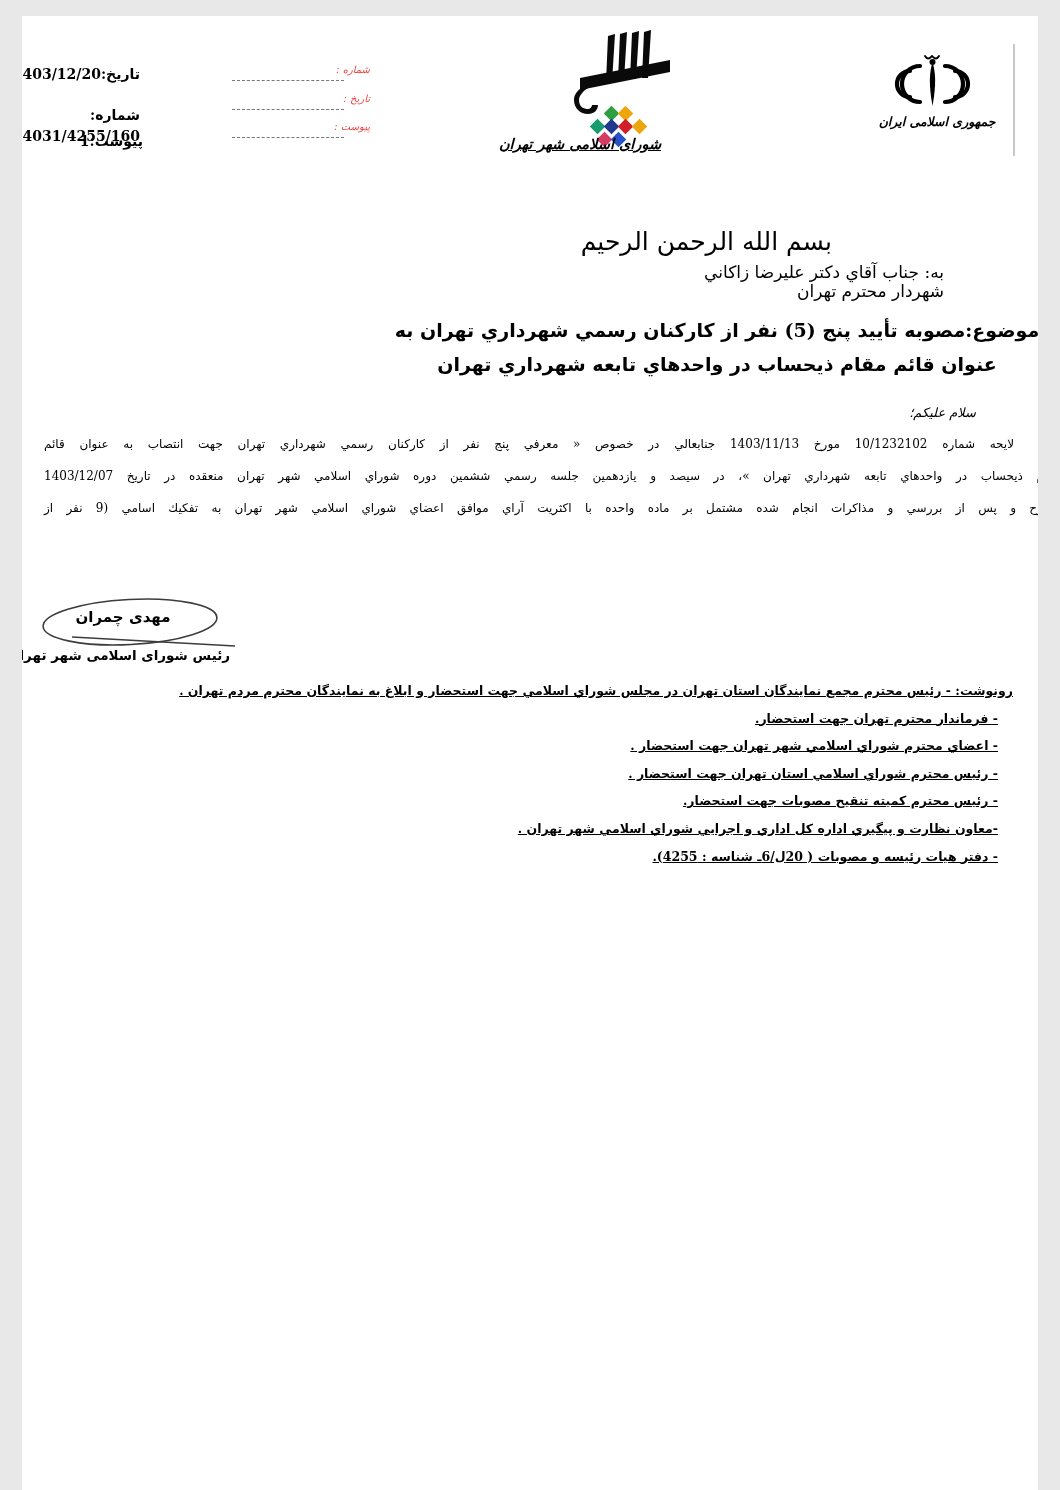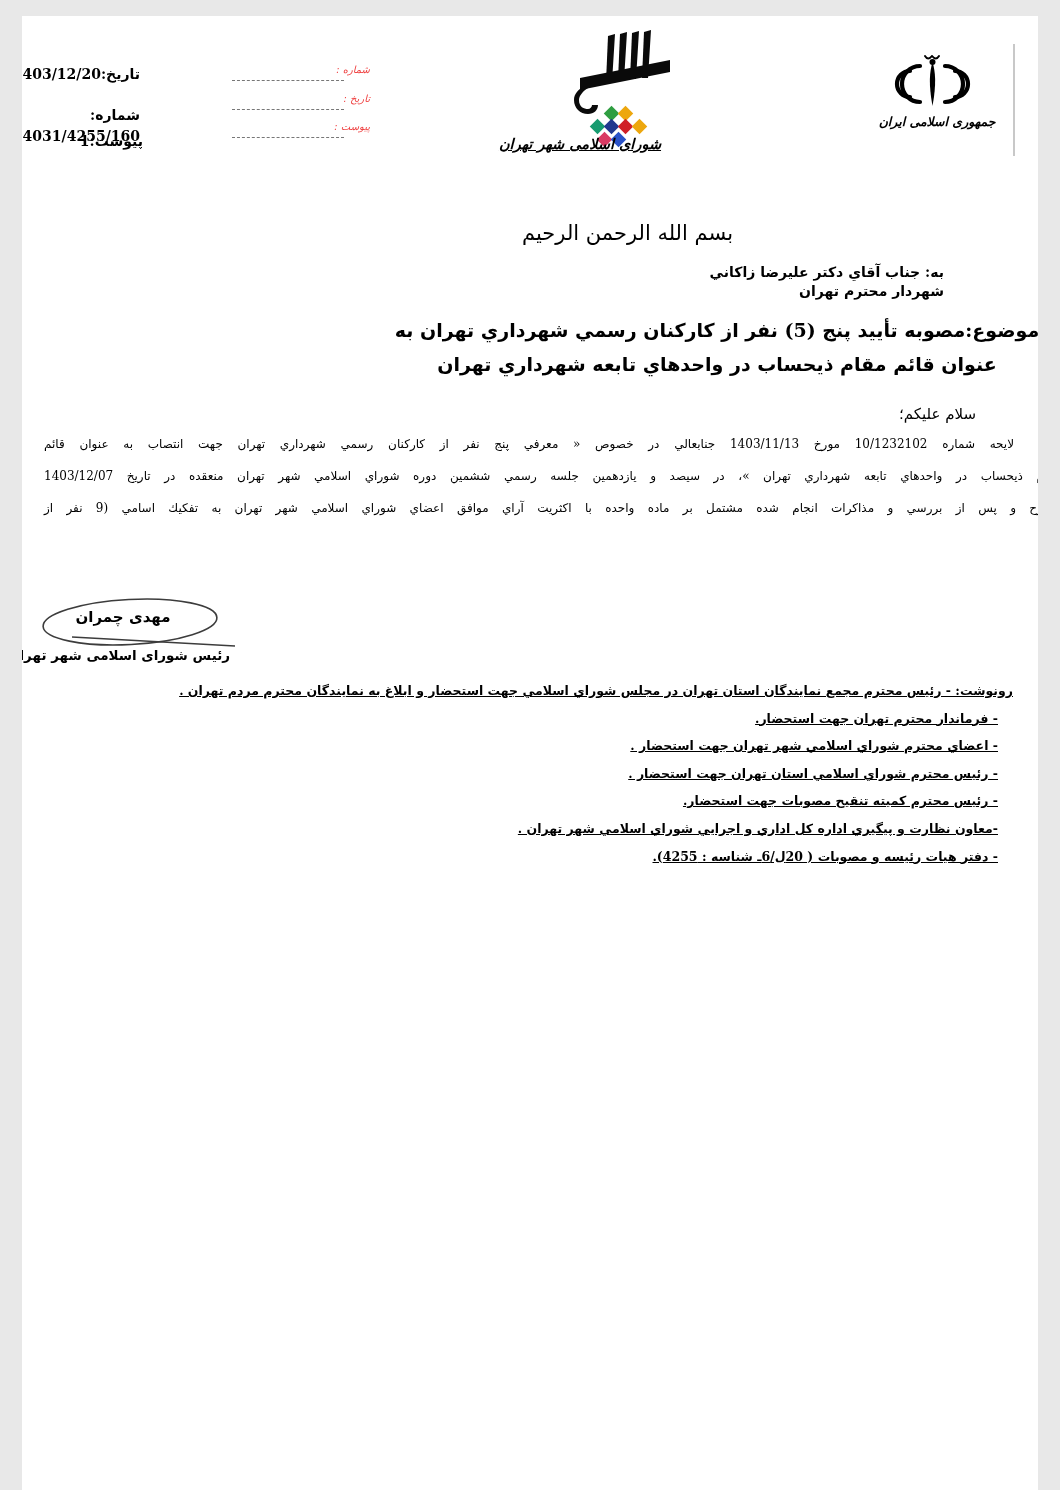--- a/index.html
+++ b/index.html
@@ -23,31 +23,31 @@
     font-weight:bold;font-style:italic;font-size:14.5px;direction:rtl;white-space:nowrap;
     font-family:"DejaVu Sans",sans-serif;text-decoration:underline;}
   .diamond{position:absolute;width:11px;height:11px;transform:rotate(45deg);}
 
   
   .emblem-caption{position:absolute;left:833px;top:98px;width:164px;text-align:center;
     font-weight:bold;font-style:italic;font-size:12.5px;direction:rtl;white-space:nowrap;
     font-family:"DejaVu Sans",sans-serif;}
   .scan-line{position:absolute;left:991px;top:28px;width:1.5px;height:112px;background:#c8c8c8;}
 
-  .basmala{position:absolute;left:500px;top:205px;width:310px;text-align:left;
-    font-size:21px;direction:rtl;white-space:nowrap;}
+  .basmala{position:absolute;left:500px;top:211px;width:310px;text-align:right;
+    font-size:25px;direction:rtl;white-space:nowrap;}
 
   .addressee{position:absolute;right:94px;top:247px;text-align:right;direction:rtl;
-    font-weight:bold;font-size:14px;line-height:18.5px;white-space:nowrap;}
+    font-weight:normal;font-size:17px;line-height:18.5px;white-space:nowrap;}
 
   .subject{position:absolute;left:350px;top:297px;width:690px;text-align:center;direction:rtl;
     font-weight:bold;font-size:19px;line-height:34px;}
   .subject div{white-space:nowrap;}
 
-  .salam{position:absolute;right:62px;top:389px;direction:rtl;font-size:15px;white-space:nowrap;}
+  .salam{position:absolute;right:62px;top:389px;direction:rtl;font-size:13px;white-space:nowrap;font-style:italic;}
 
   .body-par{position:absolute;left:22px;width:1016px;top:412px;direction:rtl;
     font-size:12px;line-height:32px;}
   .body-line{text-align:justify;text-align-last:justify;height:32px;overflow:visible;}
   .body-line.indent{text-indent:46px;}
   .body-line.last{text-align:right;text-align-last:right;}
 
   .sig-name{position:absolute;left:48px;top:592px;width:106px;text-align:center;
     font-weight:bold;font-size:15px;direction:rtl;white-space:nowrap;}
   .sig-role{position:absolute;left:4px;top:631px;width:204px;text-align:center;

